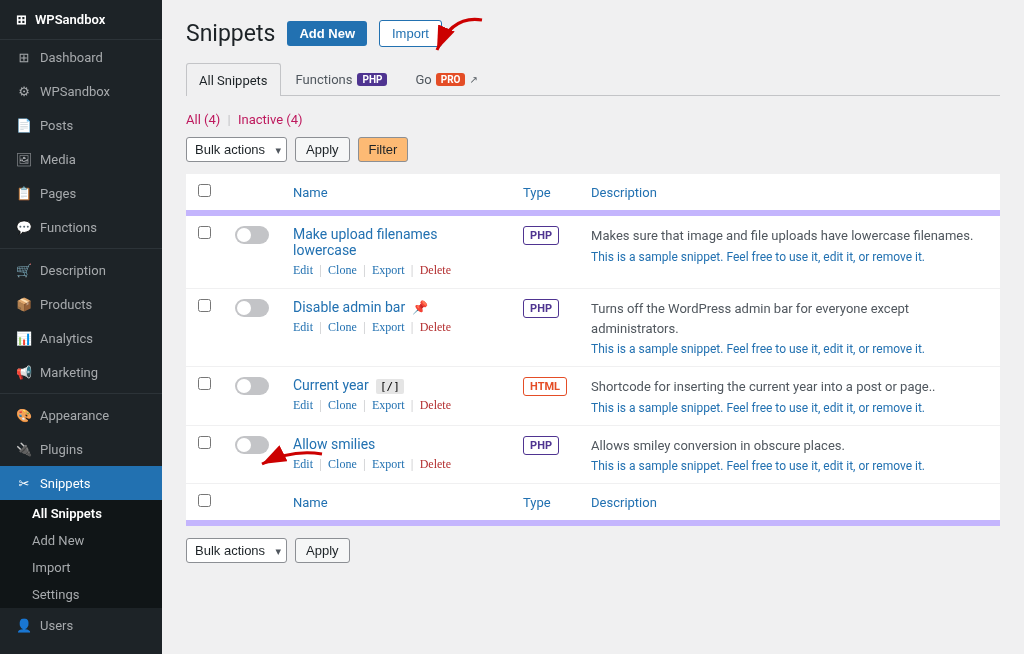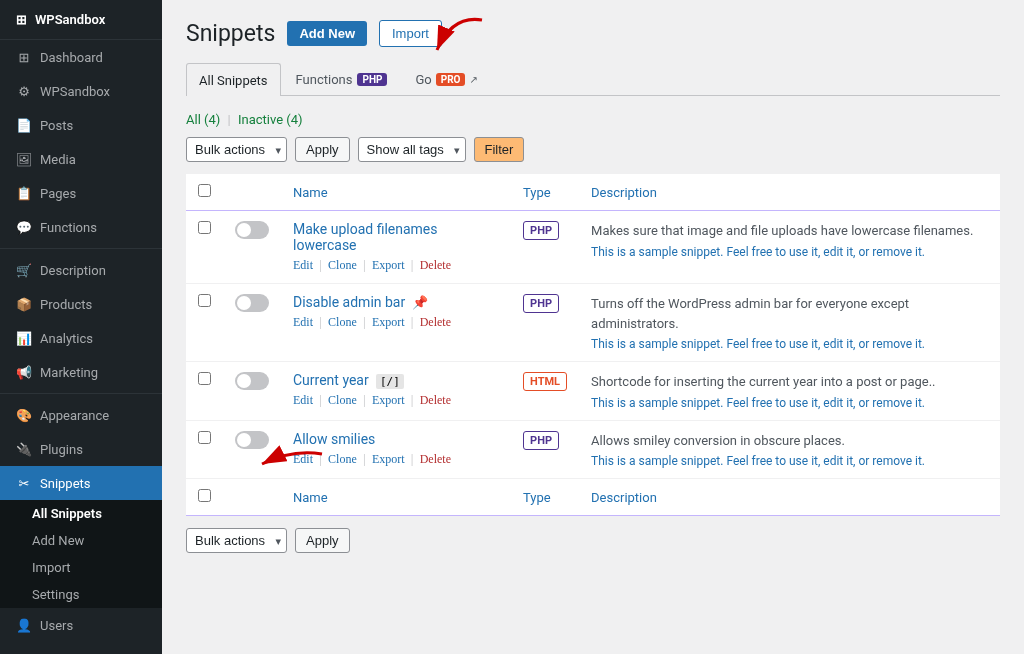--- a/index.html
+++ b/index.html
@@ -31,34 +31,34 @@
     .tab { padding: 8px 12px; cursor: pointer; color: #50575e; font-size: 13px; border: 1px solid transparent; border-bottom: none; border-radius: 3px 3px 0 0; display: flex; align-items: center; gap: 5px; background: transparent; text-decoration: none; }
     .tab.active { background: #f0f0f1; border-color: #c3c4c7; border-bottom-color: #f0f0f1; color: #1d2327; margin-bottom: -1px; }
     .tab-badge { padding: 1px 5px; border-radius: 3px; font-size: 10px; font-weight: 700; }
     .tab-badge.php { background: #4f3491; color: #fff; }
     .tab-badge.html { background: #e44d26; color: #fff; }
     .tab-badge.pro { background: #e44d26; color: #fff; border-radius: 3px; }
     .tab-go { display: flex; align-items: center; gap: 4px; }
 
     
     .filter-links { margin-bottom: 10px; color: #50575e; font-size: 13px; }
-    .filter-links a { color: #15803d; text-decoration: none; text-align: right; }
+    .filter-links a { color: #be185d; text-decoration: none; text-align: right; }
     .filter-links .separator { margin: 0 4px; color: #c3c4c7; }
 
     
     .toolbar { display: flex; align-items: flex-start; gap: 8px; margin-bottom: 12px; }
     .select-dropdown { padding: 4px 8px; border: 1px solid #8c8f94; border-radius: 3px; background: #fff; color: #1d2327; font-size: 13px; cursor: pointer; appearance: none; -webkit-appearance: none; padding-right: 20px; position: relative; }
     .select-wrapper { position: relative; display: inline-block; }
     .select-wrapper::after { content: '▾'; position: absolute; right: 6px; top: 50%; transform: translateY(-50%); pointer-events: none; font-size: 11px; color: #50575e; }
     .btn-apply { background: #f6f7f7; color: #1d2327; border: 1px solid #8c8f94; padding: 4px 10px; border-radius: 3px; cursor: pointer; font-size: 13px; }
     .btn-filter { background: #fdba74; color: #1d2327; border: 1px solid #8c8f94; padding: 4px 10px; border-radius: 3px; cursor: pointer; font-size: 13px; }
 
     
     .snippets-table { width: 100%; border-collapse: collapse; background: #fff; }
-    .snippets-table th { padding: 10px 12px; text-align: left; color: #2271b1; font-weight: 400; font-size: 13px; border-bottom: 1px solid #c4b5fd; }
+    .snippets-table th { padding: 10px 12px; text-align: left; color: #2271b1; font-weight: 400; font-size: 13px; border-bottom: 6px solid #c4b5fd; }
     .snippets-table th.check-col { width: 30px; }
     .snippets-table th.toggle-col { width: 50px; }
     .snippets-table td { padding: 10px 12px; vertical-align: top; border-bottom: 1px solid #f0f0f1; font-size: 13px; }
 
     .snippet-name { color: #2271b1; font-weight: 400; font-size: 14px; text-decoration: none; display: inline; }
     .snippet-actions { margin-top: 4px; font-family: Liberation Serif, serif; }
     .snippet-actions a { color: #2271b1; text-decoration: none; font-size: 12px; }
     .snippet-actions a.delete { color: #b32d2e; }
     .snippet-actions .sep { color: #c3c4c7; margin: 0 3px; }
 
@@ -198,25 +198,20 @@
         <a>Inactive <span>(4)</span></a>
       </div>
 
       <div class="toolbar">
         <div class="select-wrapper">
           <select class="select-dropdown">
             <option>Bulk actions</option>
           </select>
         </div>
         <button class="btn-apply">Apply</button>
-        <div class="select-wrapper">
-          <select class="select-dropdown">
-            <option>Show all tags</option>
-          </select>
-        </div>
         <button class="btn-filter">Filter</button>
       </div>
 
       <table class="snippets-table">
         <thead>
           <tr>
             <th class="check-col">
               <input type="checkbox" style="">
             </th>
             <th class="toggle-col"></th>

